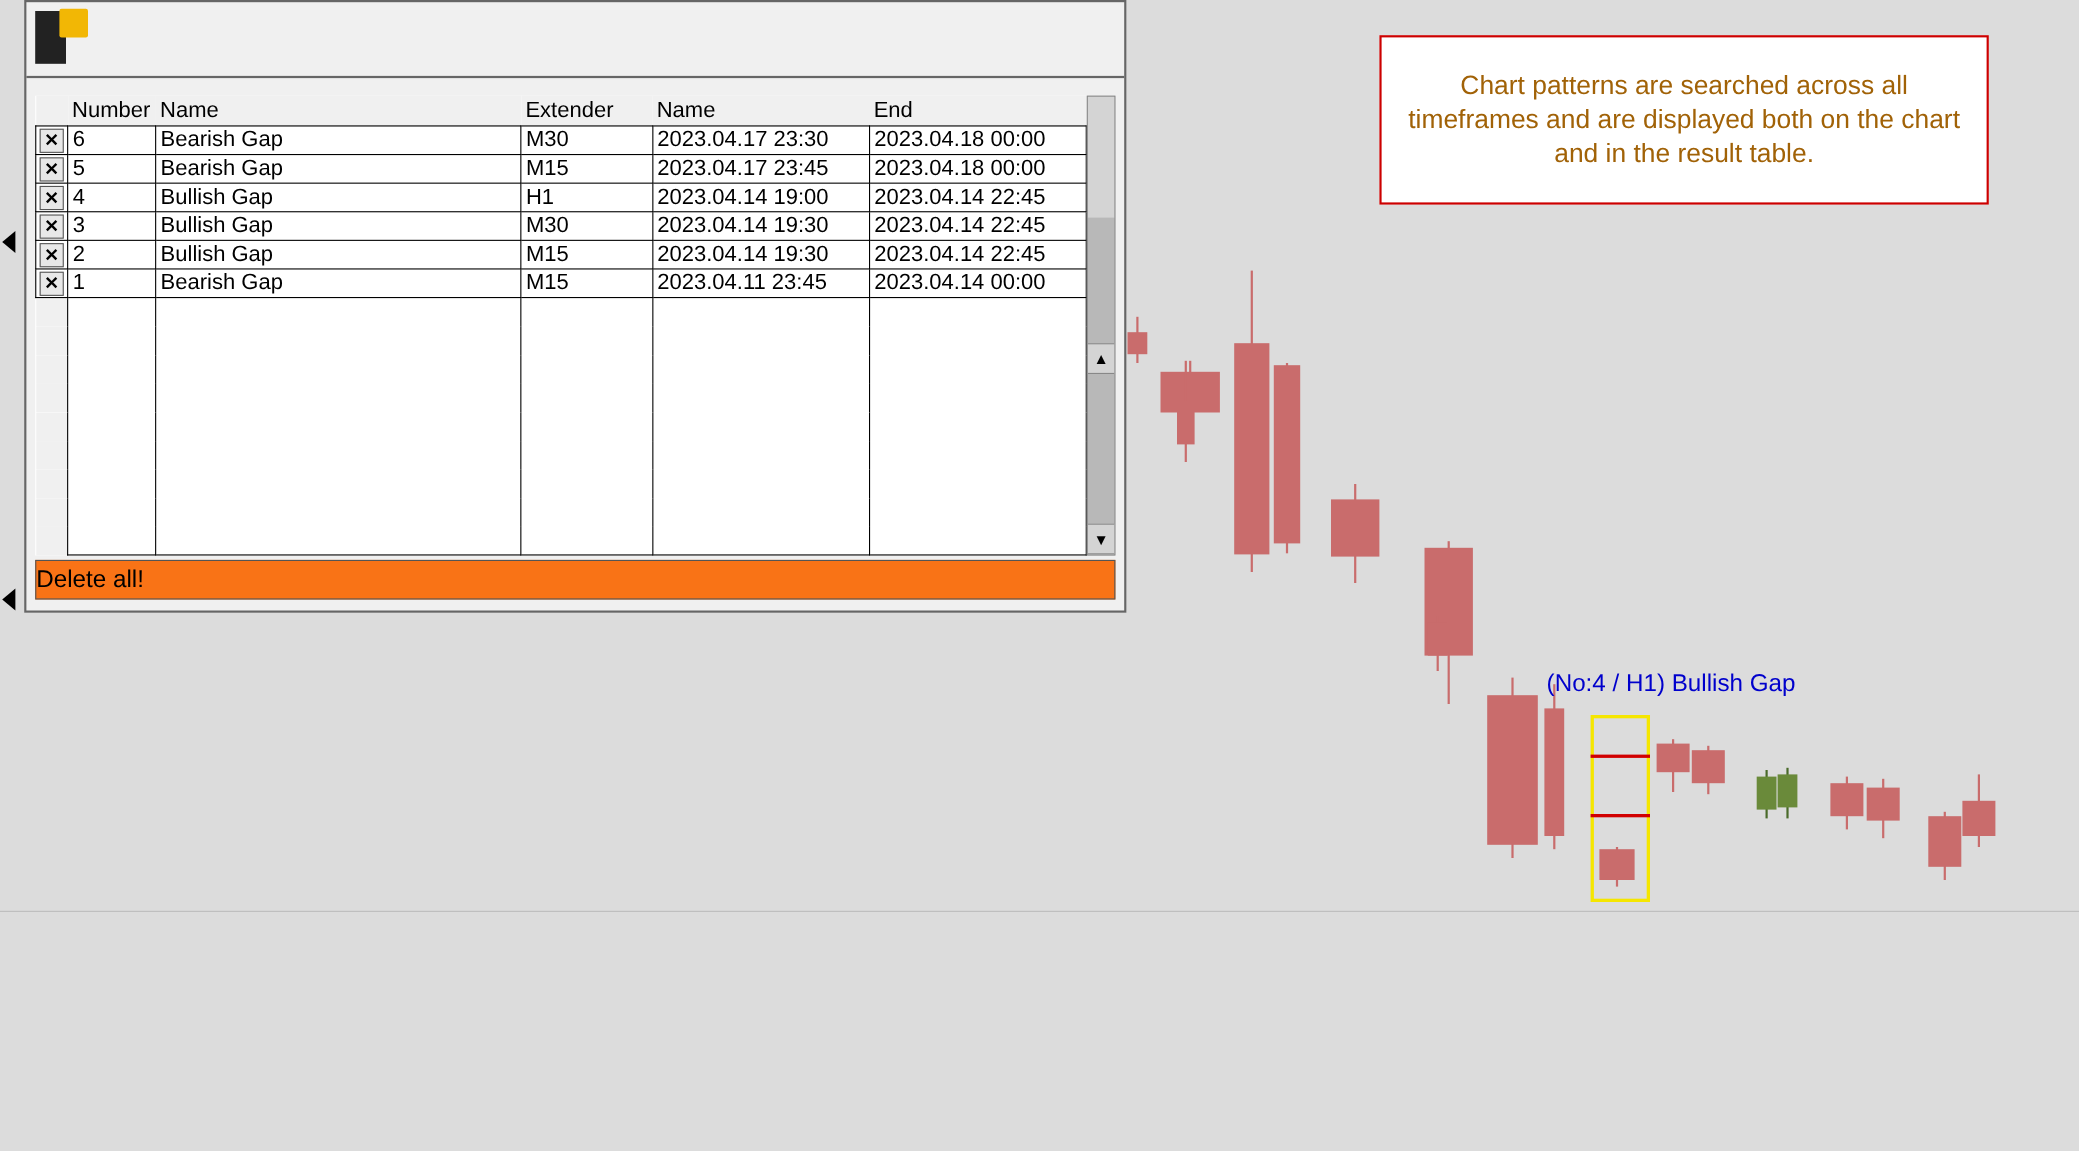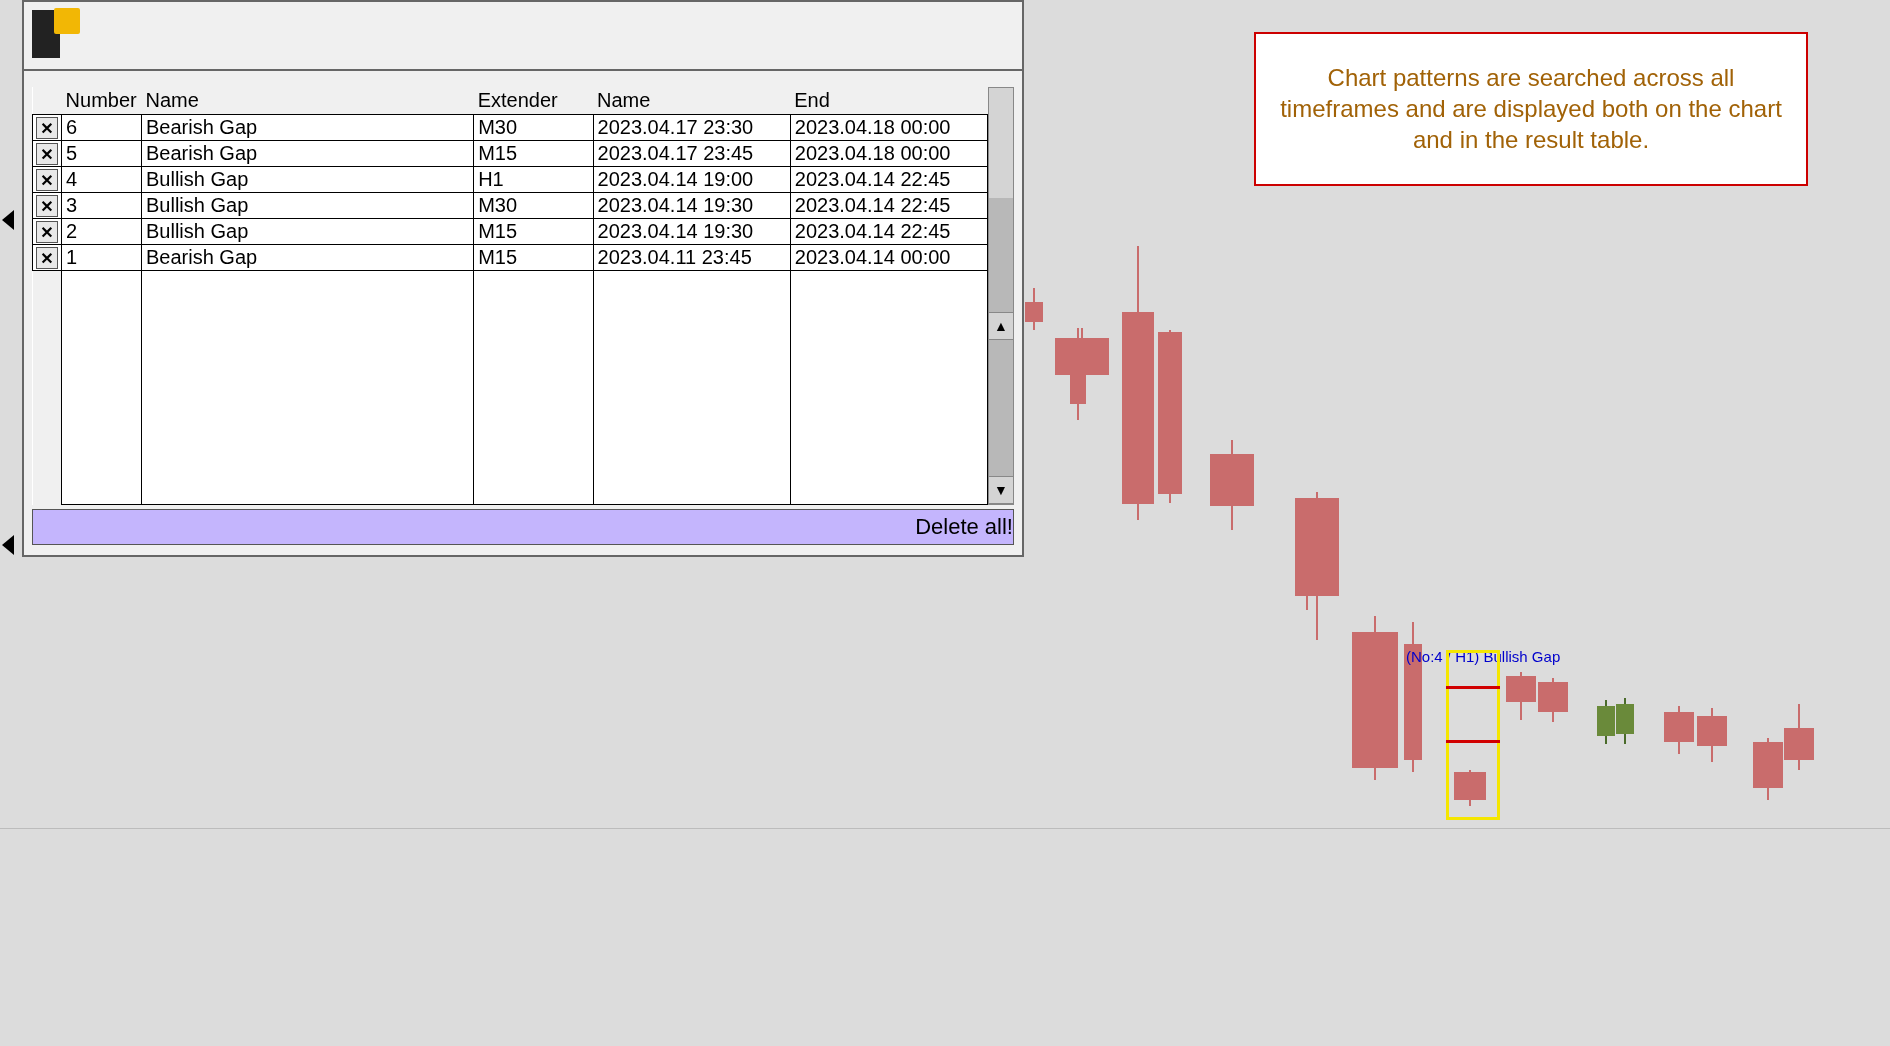--- a/index.html
+++ b/index.html
@@ -177,22 +177,22 @@
     background: #d4d4d4;
   }
   .sb-track-bot {
     flex: 1;
     background: #b8b8b8;
   }
 
   .delete-all {
     margin: 4px 8px 4px 8px;
     border: 1px solid #555;
-    background: #c4b5fd;
-    text-align: right;
+    background: #f97316;
+    text-align: left;
     font-size: 22px;
     padding: 4px 0;
     cursor: pointer;
   }
 
   
   .callout {
     position: absolute;
     right: 82px;
     top: 32px;
@@ -203,22 +203,22 @@
     text-align: center;
     font-size: 24px;
     color: #a16207;
     line-height: 1.3;
   }
 
   
   .chart-label {
     position: absolute;
     left: 1406px;
-    top: 648px;
-    font-size: 15px;
+    top: 608px;
+    font-size: 22px;
     color: #0000cc;
     white-space: nowrap;
   }
 
   
   .highlight {
     position: absolute;
     border: 3px solid #f5e600;
     background: transparent;
   }

